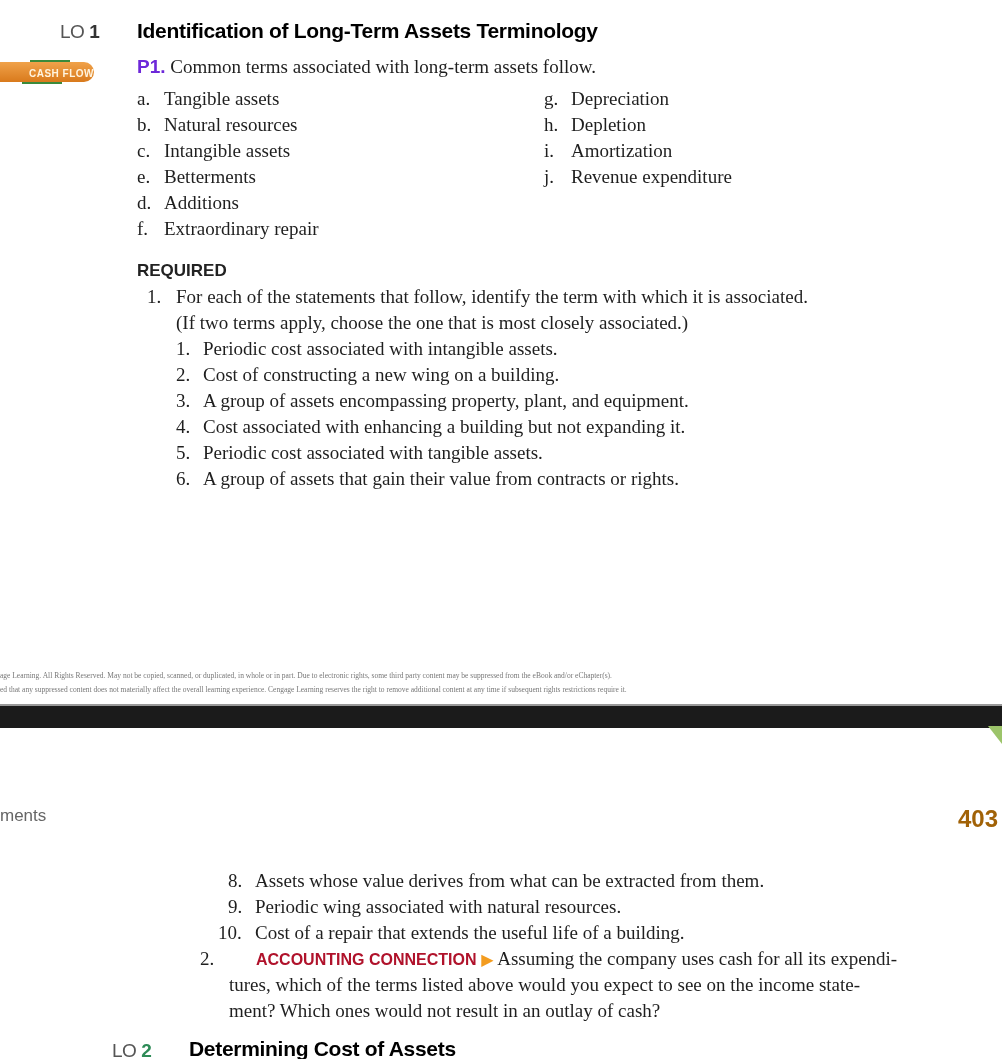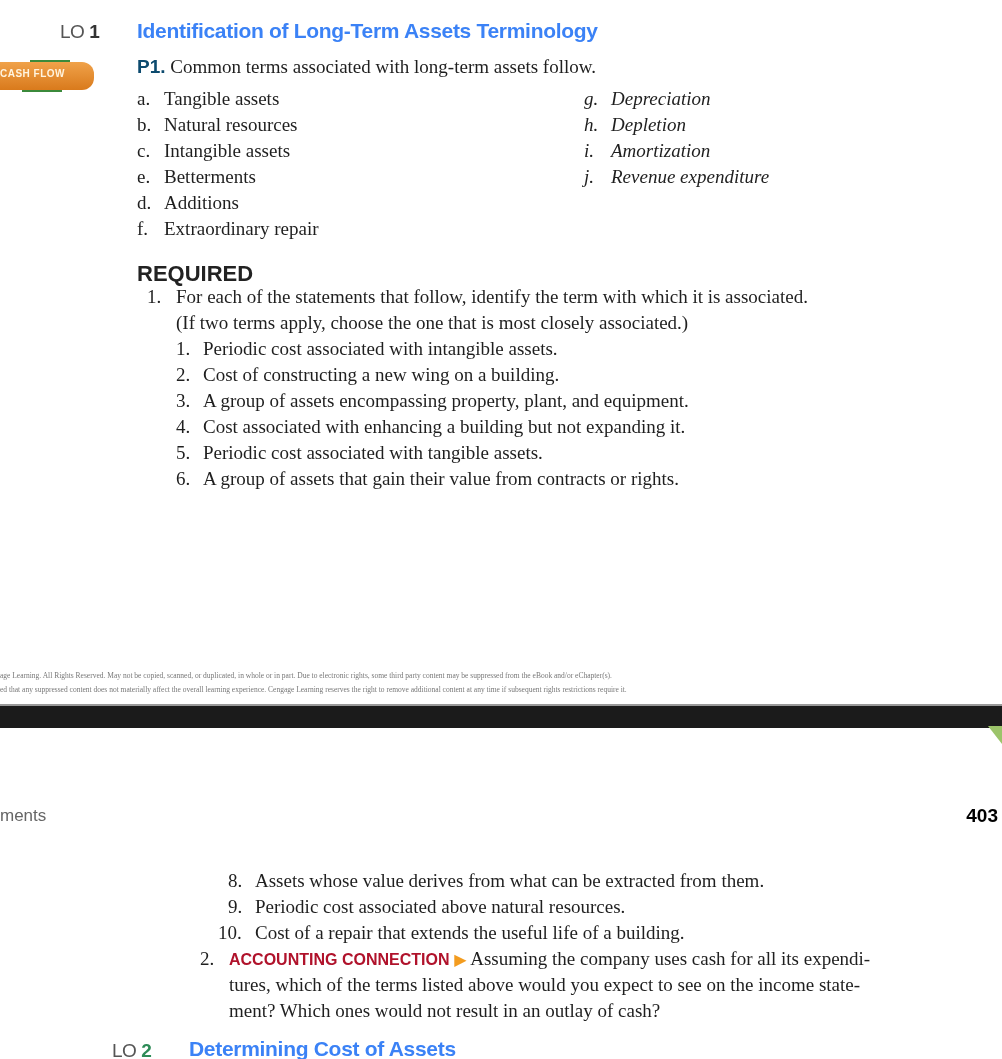--- a/index.html
+++ b/index.html
@@ -8,60 +8,60 @@
       background: #ffffff; color: #1f1f1f;
       font-family: "Liberation Serif", "DejaVu Serif", serif;
     }
     .abs { position: absolute; }
     .sans { font-family: "Liberation Sans", "DejaVu Sans", sans-serif; }
     .serif { font-family: "Liberation Serif", "DejaVu Serif", serif; }
 
     .lo-label { font-size: 19px; color: #555; letter-spacing: -0.5px; }
     .lo-label b { font-weight: bold; color: #333; }
     .lo-label b.green { color: #2e8b57; }
-    .section-title { font-size: 21px; font-weight: bold; color: #3b82f6; letter-spacing: -0.3px; }
+    .section-title { font-size: 21px; font-weight: bold; color: #000000; letter-spacing: -0.3px; }
 
     .cash-flow-badge {
-      left: 0; top: 62px; width: 94px; height: 28px;
+      left: 0; top: 62px; width: 94px; height: 20px;
       background: linear-gradient(#f0a24a, #d97a1c);
       border-radius: 0 12px 12px 0;
       color: #fff4df; font-size: 10px; font-weight: bold;
-      line-height: 24px; text-align: left; letter-spacing: 0.5px;
+      line-height: 24px; text-align: right; letter-spacing: 0.5px;
     }
     .cash-flow-badge .arrow-top, .cash-flow-badge .arrow-bot {
       position: absolute; height: 2px; background: #3b8a3b; width: 40px;
     }
     .cash-flow-badge .arrow-top { top: -2px; left: 30px; }
     .cash-flow-badge .arrow-bot { bottom: -2px; left: 22px; }
 
     .problem-head { font-size: 19px; }
-    .problem-head b { font-family: "Liberation Sans", "DejaVu Sans", sans-serif; font-weight: bold; color: #0c4a6e; }
+    .problem-head b { font-family: "Liberation Sans", "DejaVu Sans", sans-serif; font-weight: bold; color: #6d28d9; }
 
     .term { font-size: 19px; line-height: 26px; white-space: nowrap; }
     .term .letter { display: inline-block; width: 27px; }
 
-    .required-label { font-size: 22px; font-weight: bold; color: #222; }
+    .required-label { font-size: 17px; font-weight: bold; color: #222; }
     .body-line { font-size: 19px; line-height: 26px; white-space: nowrap; }
     .num { display: inline-block; }
 
     .footer-notice {
       font-size: 7.5px; color: #777; white-space: nowrap; line-height: 14px;
     }
     .page-break {
       left: 0; top: 704px; width: 1002px; height: 22px;
       background: #1b1b1b; border-top: 2px solid #999;
     }
     .page-corner {
       right: 0; top: 726px; width: 0; height: 0;
       border-left: 14px solid transparent; border-top: 18px solid #9cc46a;
     }
     .running-head { font-size: 17px; color: #666; }
-    .page-number { font-size: 19px; font-weight: bold; color: #000000; }
+    .page-number { font-size: 24px; font-weight: bold; color: #a16207; }
 
-    .acct-conn { font-family: "Liberation Sans", "DejaVu Sans", sans-serif; font-weight: bold; color: #b0122b; font-size: 16px; }
+    .acct-conn { font-family: "Liberation Sans", "DejaVu Sans", sans-serif; font-weight: bold; color: #b0122b; font-size: 16px; margin-left: 27px; }
     .acct-arrow { color: #f39c1f; font-size: 16px; }
   </style>
 </head>
 <body>
 
 <div class="abs lo-label sans" style="left:60px; top:21px;">
   <span>LO</span>
   <b>1</b>
 </div>
 <div class="abs section-title sans" style="left:137px; top:19px;">Identification of Long-Term Assets Terminology</div>
@@ -79,21 +79,21 @@
 
 <div class="abs" style="left:137px; top:86px;">
   <div class="term"><span class="letter">a.</span><span>Tangible assets</span></div>
   <div class="term"><span class="letter">b.</span><span>Natural resources</span></div>
   <div class="term"><span class="letter">c.</span><span>Intangible assets</span></div>
   <div class="term"><span class="letter">e.</span><span>Betterments</span></div>
   <div class="term"><span class="letter">d.</span><span>Additions</span></div>
   <div class="term"><span class="letter">f.</span><span>Extraordinary repair</span></div>
 </div>
 
-<div class="abs" style="left:584px; top:86px;font-style:italic;">
+<div class="abs" style="left:544px; top:86px;">
   <div class="term"><span class="letter">g.</span><span>Depreciation</span></div>
   <div class="term"><span class="letter">h.</span><span>Depletion</span></div>
   <div class="term"><span class="letter">i.</span><span>Amortization</span></div>
   <div class="term"><span class="letter">j.</span><span>Revenue expenditure</span></div>
 </div>
 
 <div class="abs required-label sans" style="left:137px; top:261px;">REQUIRED</div>
 
 <div class="abs body-line" style="left:147px; top:284px;">
   <span class="num" style="width:29px;">1.</span><span>For each of the statements that follow, identify the term with which it is associated.</span>
@@ -115,21 +115,21 @@
 </div>
 
 <div class="abs page-break"></div>
 <div class="abs page-corner"></div>
 
 <div class="abs running-head sans" style="left:0; top:806px;">ments</div>
 <div class="abs page-number sans" style="right:4px; top:805px;">403</div>
 
 <div class="abs" style="left:228px; top:868px;">
   <div class="body-line"><span class="num" style="width:27px;">8.</span><span>Assets whose value derives from what can be extracted from them.</span></div>
-  <div class="body-line"><span class="num" style="width:27px;">9.</span><span>Periodic cost associated above natural resources.</span></div>
+  <div class="body-line"><span class="num" style="width:27px;">9.</span><span>Periodic wing associated with natural resources.</span></div>
   <div class="body-line" style="margin-left:-10px;"><span class="num" style="width:37px;">10.</span><span>Cost of a repair that extends the useful life of a building.</span></div>
 </div>
 
 <div class="abs body-line" style="left:200px; top:946px;">
   <span class="num" style="width:29px;">2.</span><span class="acct-conn">ACCOUNTING CONNECTION</span>
   <span class="acct-arrow">▶</span>
   <span>Assuming the company uses cash for all its expendi-</span>
 </div>
 <div class="abs body-line" style="left:229px; top:972px;">tures, which of the terms listed above would you expect to see on the income state-</div>
 <div class="abs body-line" style="left:229px; top:998px;">ment? Which ones would not result in an outlay of cash?</div>

